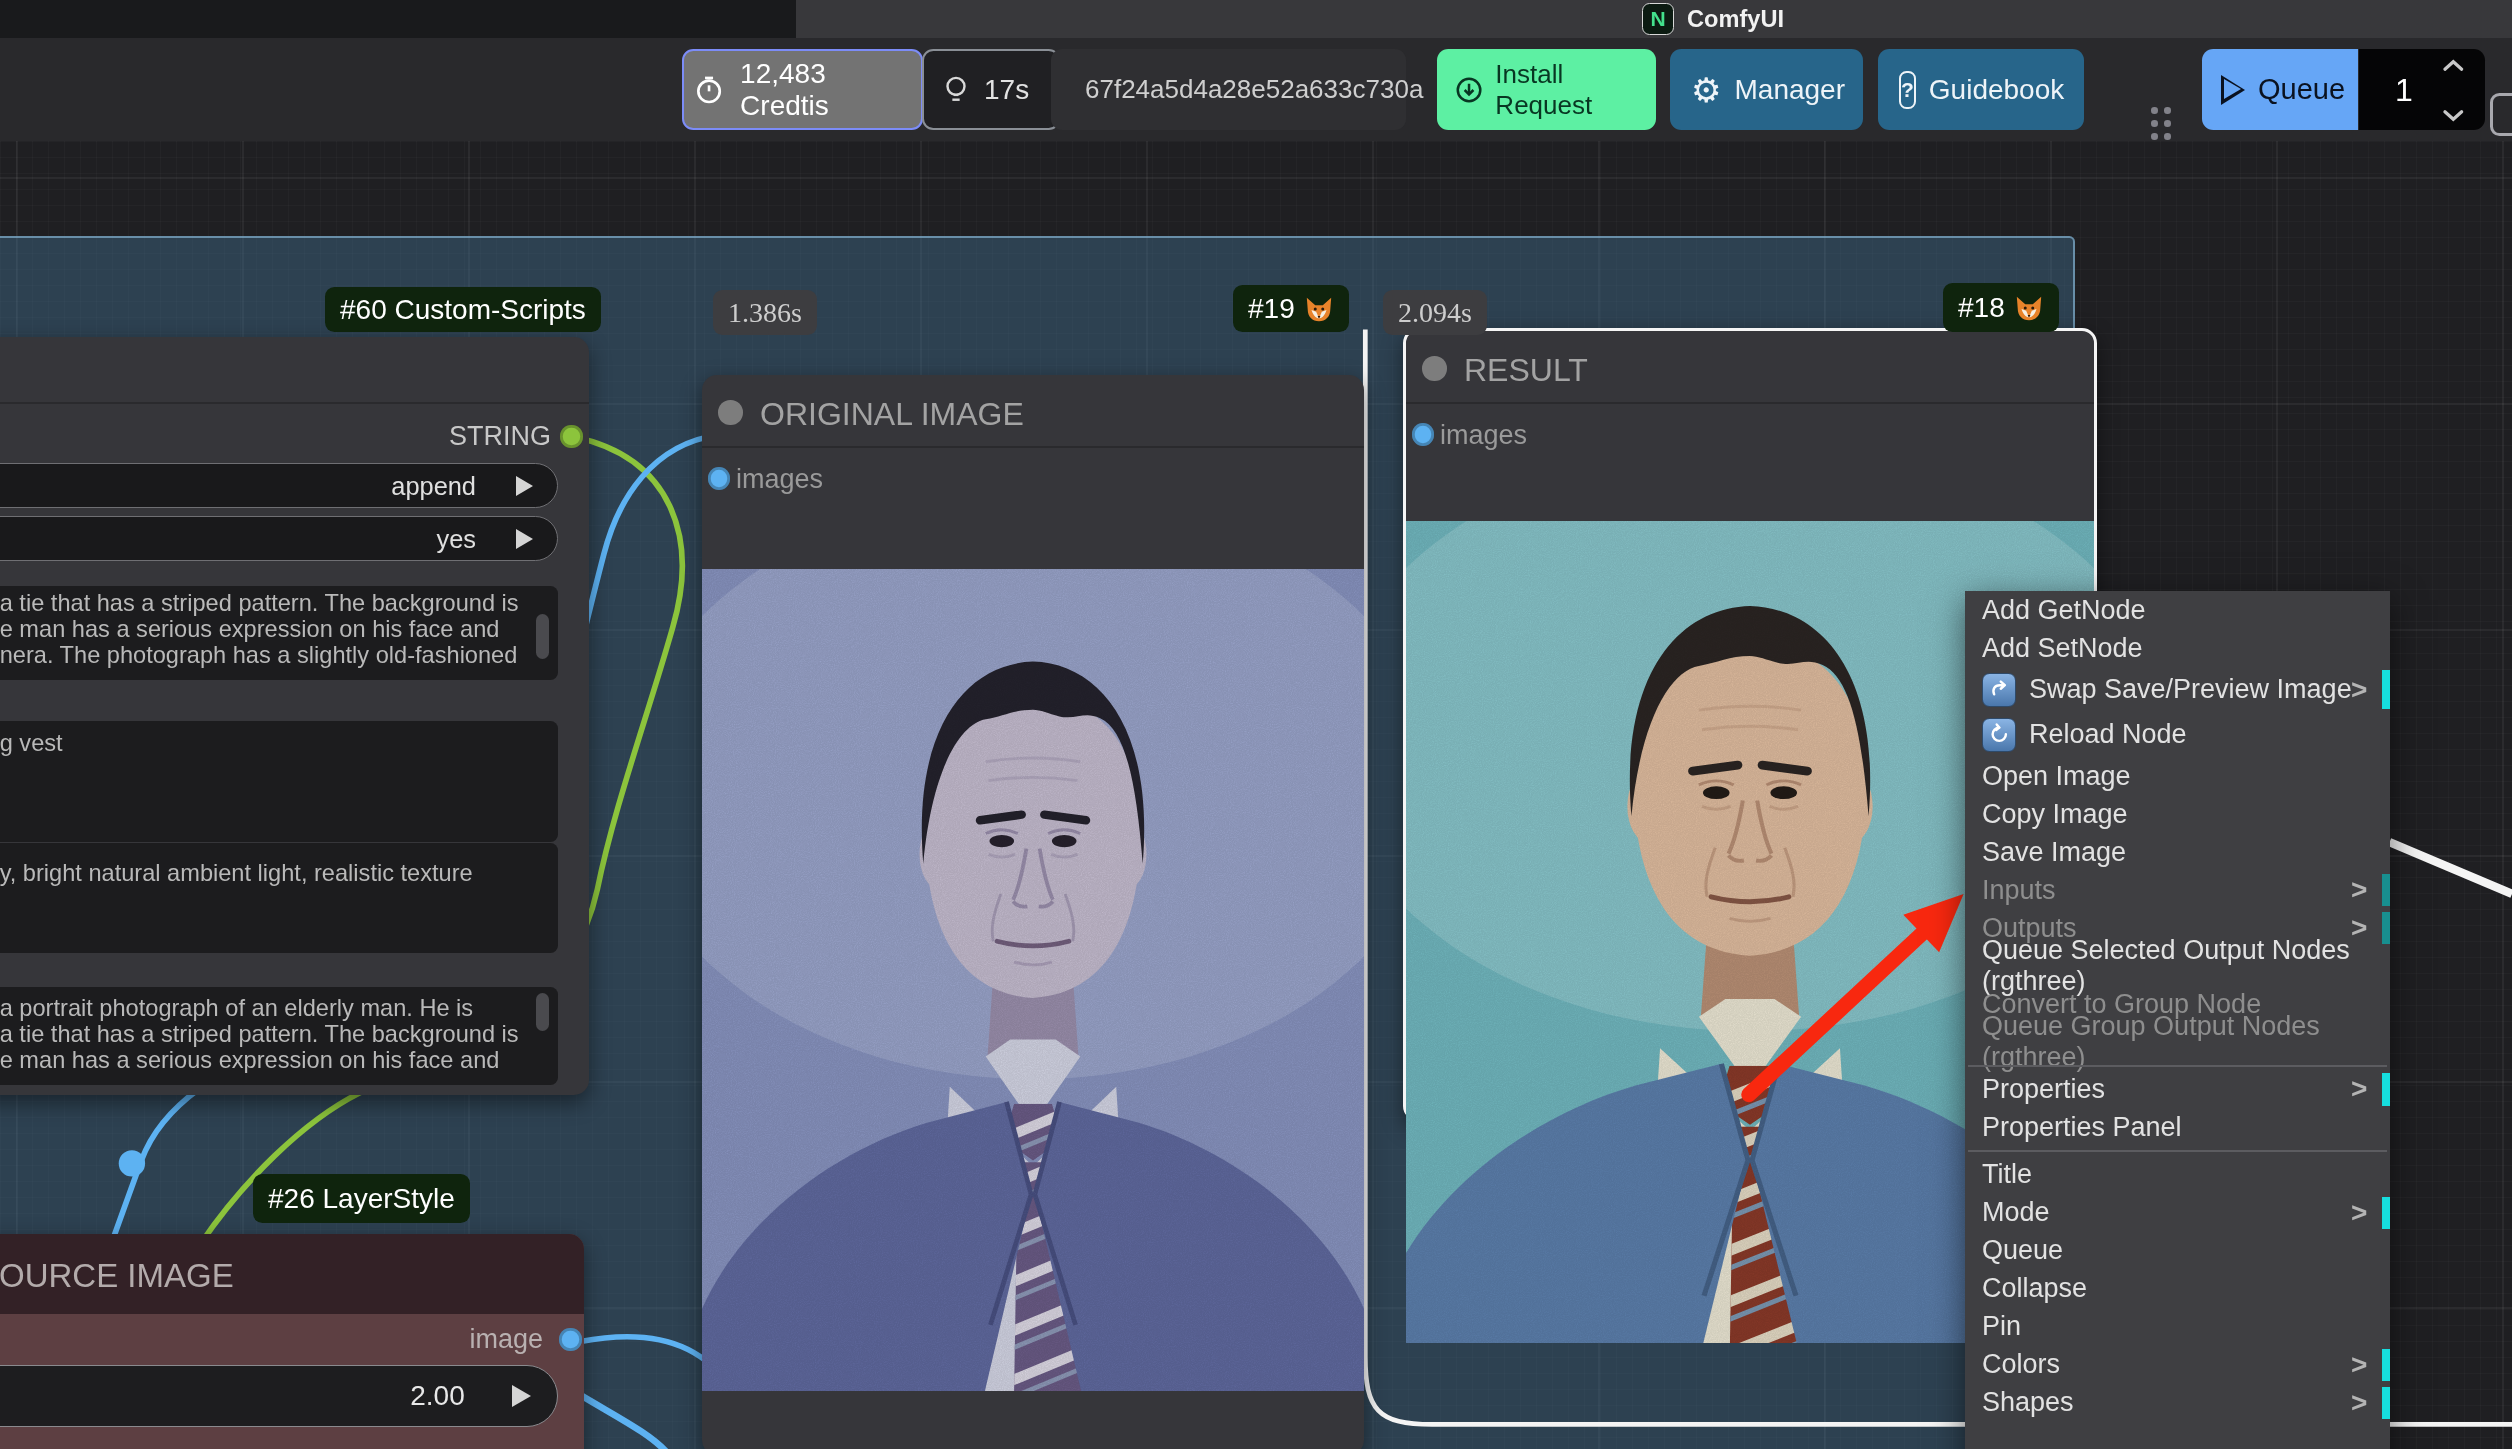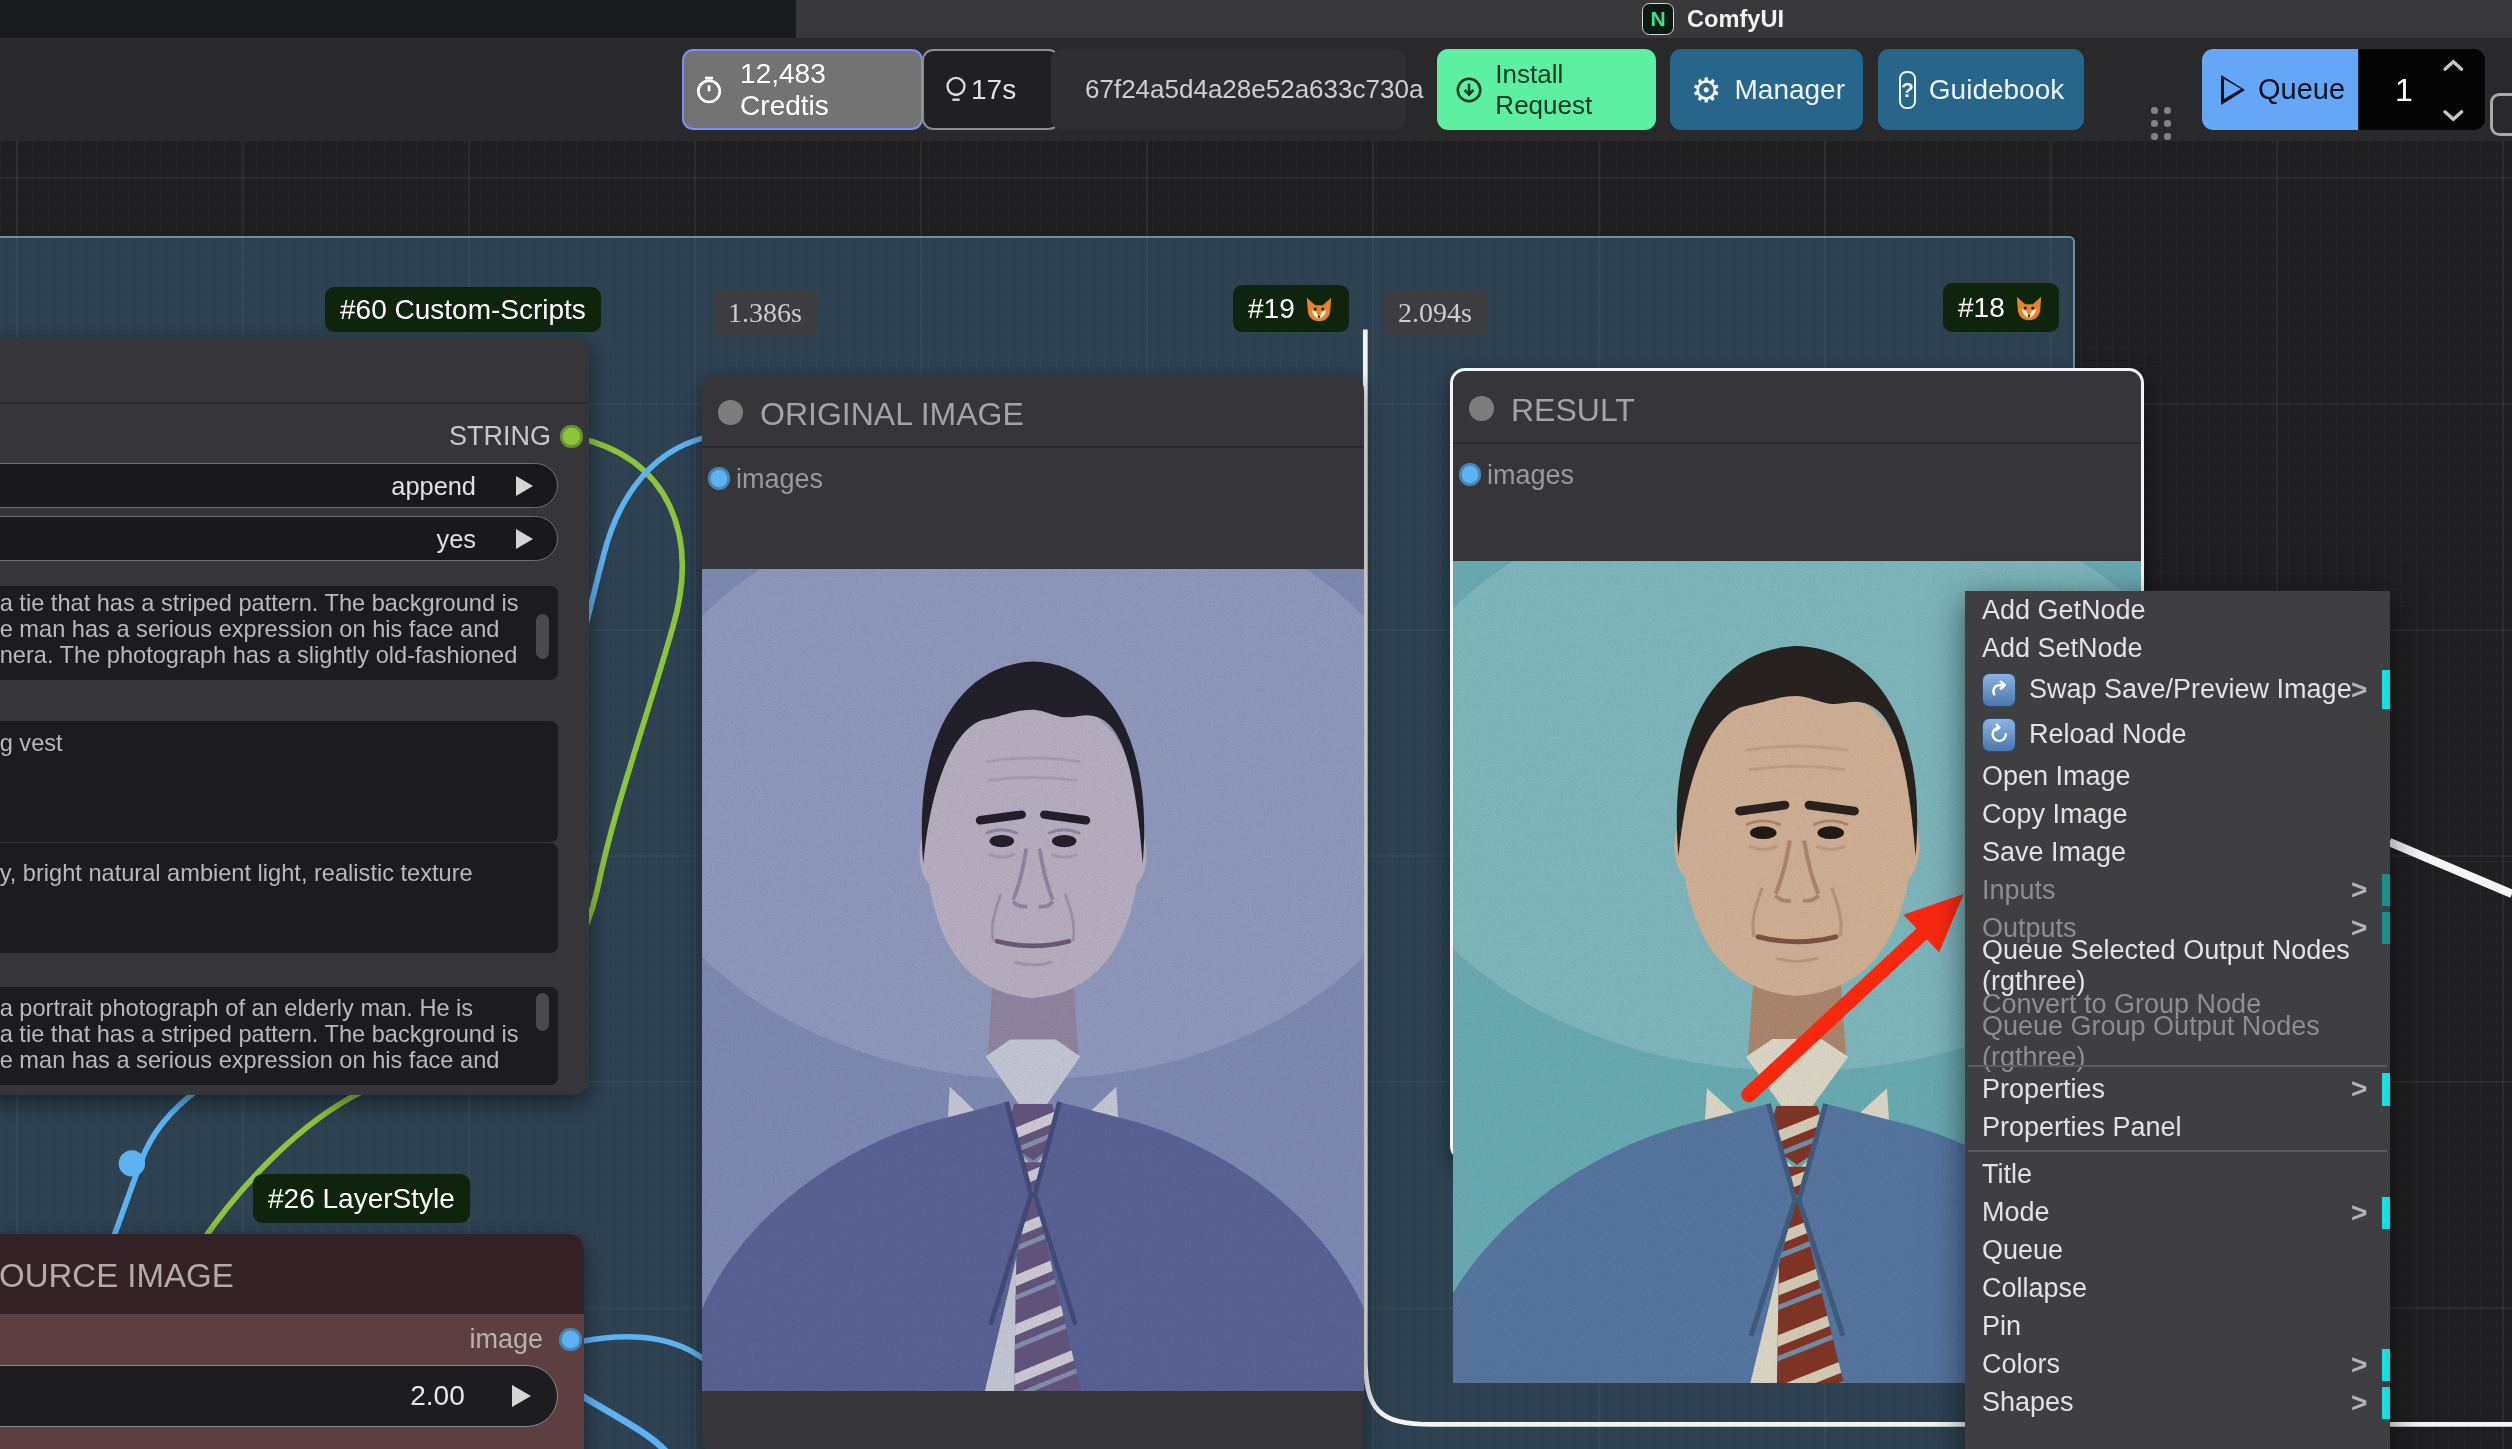--- a/index.html
+++ b/index.html
@@ -11,21 +11,21 @@
   .tabbar .dark-left{position:absolute;left:0;top:0;width:796px;height:38px;background:#191a1c;}
   .favicon{position:absolute;left:1642px;top:2.8px;width:32px;height:32px;border-radius:7.5px;background:#0c1b12;border:1.9px solid #d8d8d8;box-sizing:border-box;display:flex;align-items:center;justify-content:center;color:#43e08c;font-weight:bold;font-size:21px;}
   .tabtitle{position:absolute;left:1687px;top:5.7px;font-size:23.6px;font-weight:600;color:#f2f2f2;}
 
   
   .toolbar{position:absolute;left:0;top:38px;width:2512px;height:104px;background:#29292c;border-bottom:1.9px solid #1b1b1d;box-sizing:border-box;}
   .pill{position:absolute;top:11.3px;height:81px;border-radius:11.3px;display:flex;align-items:center;box-sizing:border-box;}
   .pill .txt{font-size:28px;}
   .p-credits{left:682px;width:241px;background:#737373;border:2.8px solid var(--credits-border,#7c8cf8);padding:0 9px;gap:15px;}
   .p-credits .txt{color:#fff;font-weight:500;}
-  .p-time{left:922px;width:138px;background:#202023;border:2.8px solid #8a8f96;padding:0 17px;}
+  .p-time{left:922px;width:138px;background:#202023;border:2.8px solid #8a8f96;padding:0 17px;gap:13px;}
   .p-time .txt{color:#e2e2e2;}
   .p-hash{left:1051px;width:355px;background:#2f2f32;padding:0 19px;gap:15px;}
   .p-hash .txt{color:#cfcfcf;font-size:26px;}
   .p-install{left:1437px;width:219px;background:var(--mint-green,#5df0a3);padding:0 17px;gap:11.3px;}
   .p-install .txt{color:#083622;font-size:26px;font-weight:500;}
   .p-manager{left:1670px;width:193px;background:var(--steel-blue,#27658a);padding:0 21px;gap:13px;}
   .p-manager .txt,.p-guide .txt{color:#eef4f8;font-weight:500;}
   .p-guide{left:1878px;width:206px;background:var(--steel-blue,#27658a);padding:0 21px;gap:13px;}
   .gearglyph{font-size:34px;color:#eef4f8;line-height:1;}
   .guideicon{width:32px;height:38px;border:2.8px solid #eef4f8;border-radius:7.5px;box-sizing:border-box;display:flex;align-items:center;justify-content:center;font-size:21px;color:#eef4f8;font-weight:bold;}
@@ -71,21 +71,21 @@
   .wrow{position:absolute;left:5.7px;right:31px;height:45px;border-radius:22.6px;background:#19191b;border:1.9px solid #6f6f73;box-sizing:border-box;}
   .wrow .wval{position:absolute;right:81px;top:50%;transform:translateY(-50%);font-size:25.4px;color:#e0e0e0;}
   .wrow .warr{position:absolute;right:24.5px;top:50%;transform:translateY(-50%);width:0;height:0;border-left:17px solid #d5d5d5;border-top:10.4px solid transparent;border-bottom:10.4px solid transparent;}
   .ta{position:absolute;left:5.7px;right:31px;background:#1c1c1e;border-radius:7.5px;overflow:hidden;}
   .ta .ta-text{position:absolute;left:230px;right:9.4px;}
   .tline{font-size:23.6px;line-height:26px;color:#b9b9b9;white-space:nowrap;}
   .thumb{position:absolute;right:9.4px;width:12.3px;border-radius:6.6px;background:#4a4a4e;}
 
   
   .n-original{left:702px;top:190px;width:662px;height:1080px;margin-top:44px;}
-  .n-result{left:1450px;top:187px;width:694px;height:793px;border:3.8px solid #f5f5f5;margin-top:40px;}
+  .n-result{left:1403px;top:187px;width:694px;height:793px;border:3.8px solid #f5f5f5;}
   .n-original .ndivider,.n-result .ndivider{top:71px;}
   .n-original .collapse-dot,.n-result .collapse-dot{left:16px;top:25.4px;}
   .n-original .ntitle,.n-result .ntitle{left:58px;top:21px;}
   .imgslot-dot{left:5.7px;top:92px;}
   .imgslot-label{left:34px;top:89px;}
   .photo{position:absolute;left:0;right:0;height:822px;display:block;width:100%;}
   .n-original .photo{top:194px;}
   .n-result .photo{top:190px;}
 
   

